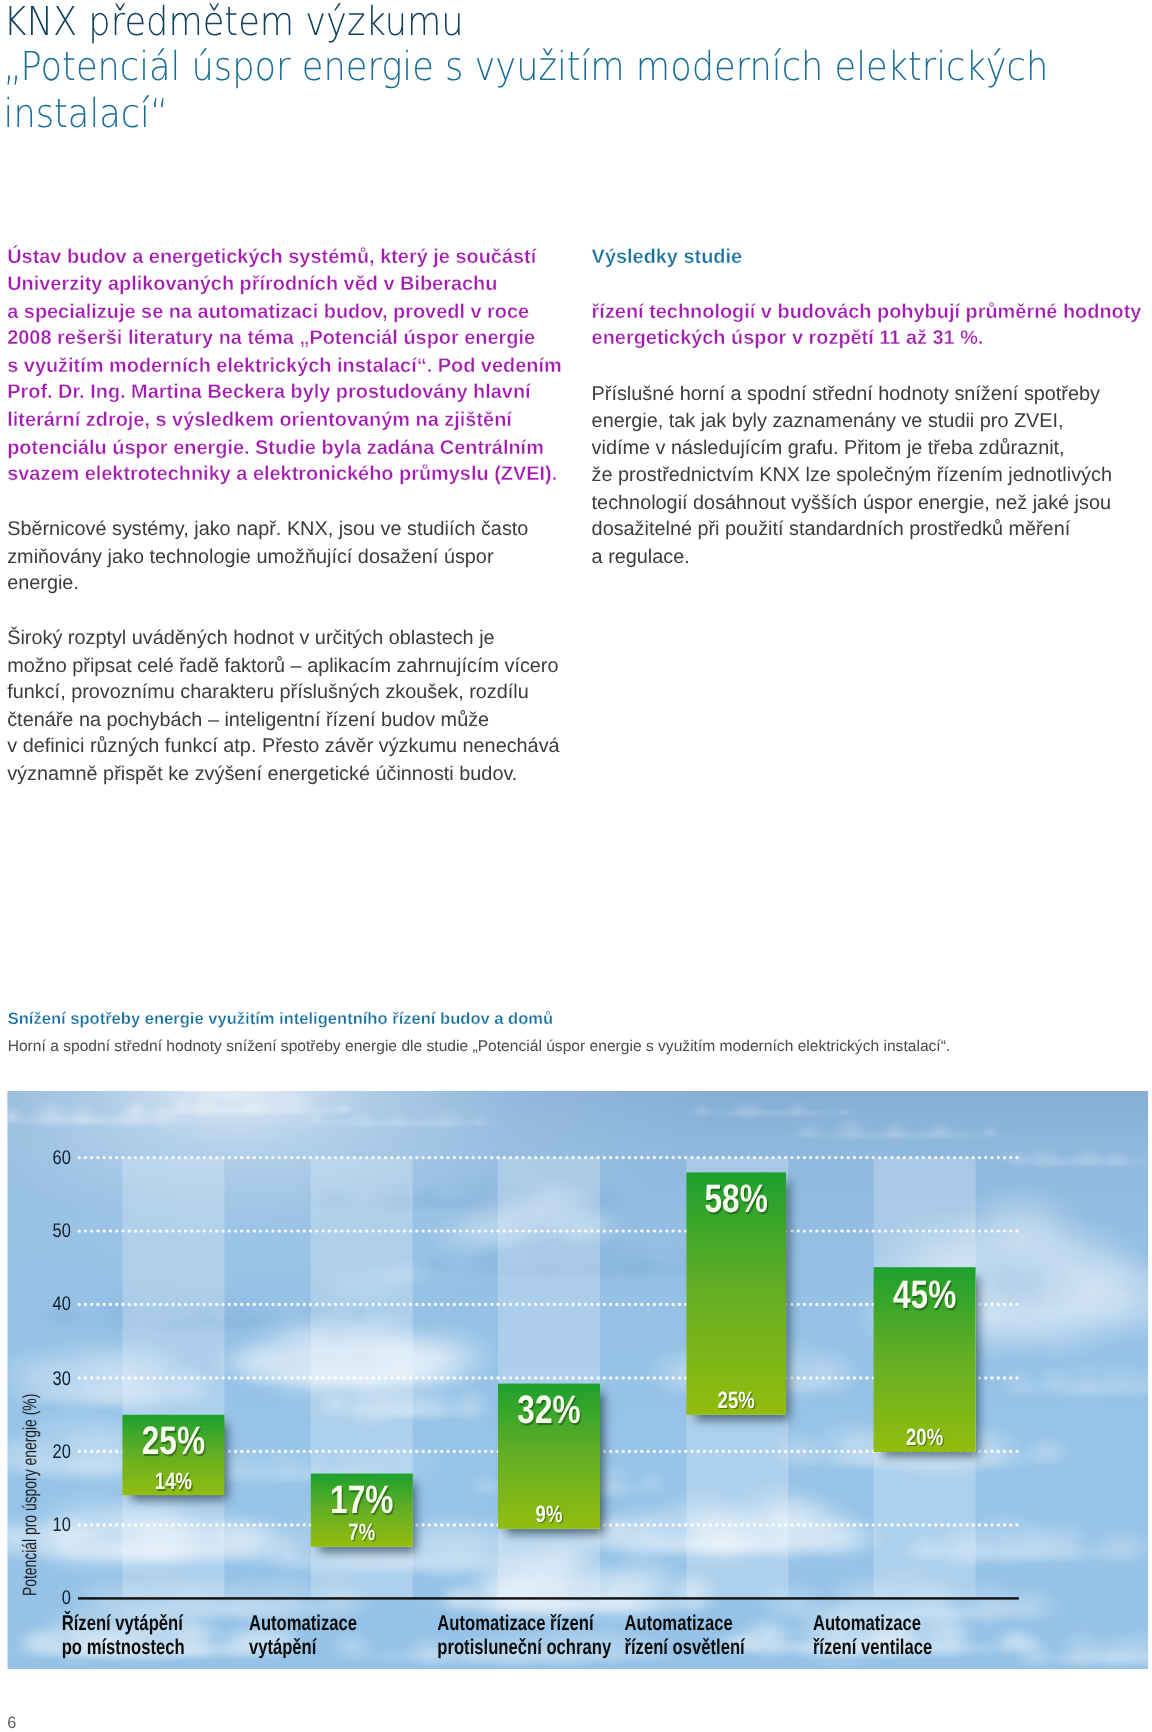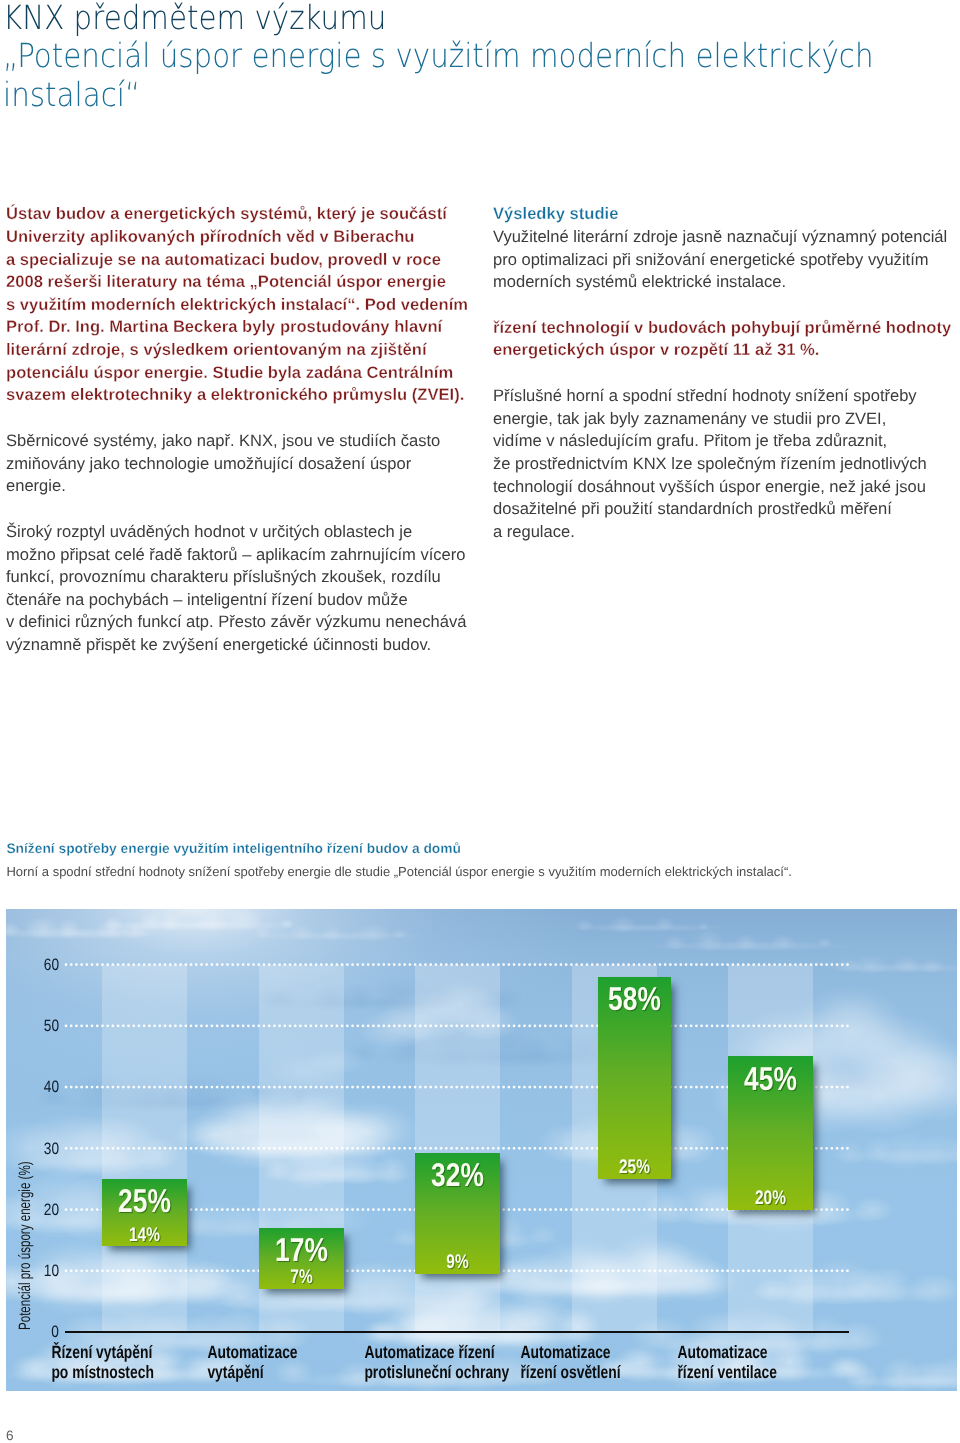--- a/index.html
+++ b/index.html
@@ -19,21 +19,21 @@
   .t-line.t1{color:#10405c;}
   .t-line.t2{color:#1a6e96;}
 
   
   .col{position:absolute;top:203.2px;}
   #colL{left:6px;width:470px;}
   #colR{left:493px;width:460px;}
   .para{font-size:16.55px;line-height:22.65px;color:#3c3c3c;margin:0 0 22.9px 0;
         letter-spacing:0;}
   .para .ln{display:block;white-space:nowrap;}
-  .para.b{font-weight:bold;color:#7f1d1d;font-size:16.6px;
+  .para.b{font-weight:bold;color:#a21caf;font-size:16.6px;
           -webkit-text-stroke:0.3px #ffffff;}
   .head-blue{font-weight:bold;color:#16709e;font-size:16.6px;line-height:22.65px;display:block;white-space:nowrap;
              -webkit-text-stroke:0.3px #ffffff;}
 
   
   #cap{position:absolute;left:6.4px;top:836.7px;width:950px;}
   #cap .c1{font-size:13.8px;line-height:23.1px;font-weight:bold;color:#16709e;white-space:nowrap;
            -webkit-text-stroke:0.26px #ffffff;}
   #cap .c2{font-size:13px;line-height:23.1px;color:#4b4b4b;white-space:nowrap;}
 
@@ -95,21 +95,20 @@
         <span class="ln">funkcí, provoznímu charakteru příslušných zkoušek, rozdílu</span>
         <span class="ln">čtenáře na pochybách – inteligentní řízení budov může</span>
         <span class="ln">v definici různých funkcí atp. Přesto závěr výzkumu nenechává</span>
         <span class="ln">významně přispět ke zvýšení energetické účinnosti budov.</span>
       </p>
   </div>
 
   <div class="col" id="colR">
     <p class="para">
       <span class="head-blue">Výsledky studie</span>
-      <span><span class="ln">Využitelné literární zdroje jasně naznačují významný potenciál</span><span class="ln">pro optimalizaci při snižování energetické spotřeby využitím</span><span class="ln">moderních systémů elektrické instalace.</span></span>
     </p>
     <p class="para b">
         <span class="ln">řízení technologií v budovách pohybují průměrné hodnoty</span>
         <span class="ln">energetických úspor v rozpětí 11 až 31 %.</span>
       </p>
     <p class="para">
         <span class="ln">Příslušné horní a spodní střední hodnoty snížení spotřeby</span>
         <span class="ln">energie, tak jak byly zaznamenány ve studii pro ZVEI,</span>
         <span class="ln">vidíme v následujícím grafu. Přitom je třeba zdůraznit,</span>
         <span class="ln">že prostřednictvím KNX lze společným řízením jednotlivých</span>
@@ -423,21 +422,21 @@
           <div>vytápění</div>
         </div>
         <div class="bar" style="left: 409px; width: 85px; top: 244px; height: 121px;">
           <div class="barlab top" style="top: 5.3px;">32%</div>
           <div class="barlab bot" style="bottom: 1.1px;">9%</div>
         </div>
         <div class="catlab" style="left: 331.5px; width: 240px; top: 434.3px;">
           <div>Automatizace řízení</div>
           <div>protisluneční ochrany</div>
         </div>
-        <div class="bar" style="left: 565.5px; width: 73px; top: 67.8467px; height: 202.07px; margin-left: 26px;">
+        <div class="bar" style="left: 565.5px; width: 83px; top: 67.8467px; height: 202.07px;">
           <div class="barlab top" style="top: 5.3px;">58%</div>
           <div class="barlab bot" style="bottom: 1.1px;">25%</div>
         </div>
         <div class="catlab" style="left: 488px; width: 240px; top: 434.3px;">
           <div>Automatizace</div>
           <div>řízení osvětlení</div>
         </div>
         <div class="bar" style="left: 722px; width: 85px; top: 147.45px; height: 153.083px;">
           <div class="barlab top" style="top: 5.3px;">45%</div>
           <div class="barlab bot" style="bottom: 1.1px;">20%</div>

